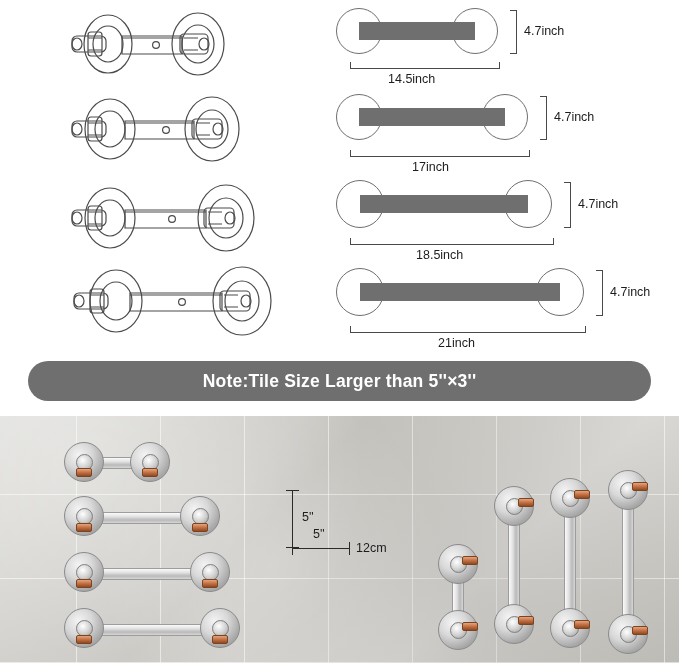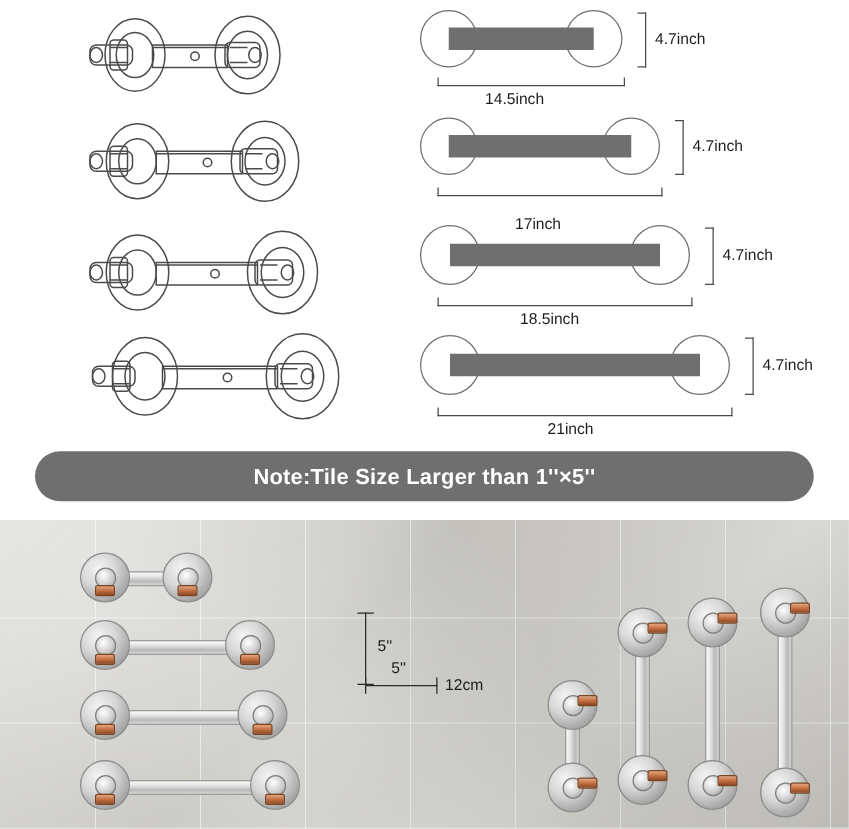--- a/index.html
+++ b/index.html
@@ -236,21 +236,21 @@
     <div class="bar" style="left:23px; top:16px; width:146px;"></div>
 
     <div class="vline" style="left:210px; top:4px; height:44px;"></div>
     <div class="hline" style="left:204px; top:4px; width:7px;"></div>
     <div class="hline" style="left:204px; top:47px; width:7px;"></div>
     <div class="dimlabel" style="left:218px; top:18px;">4.7inch</div>
 
     <div class="hline" style="left:14px; top:64px; width:180px;"></div>
     <div class="vline" style="left:14px; top:58px; height:7px;"></div>
     <div class="vline" style="left:193px; top:58px; height:7px;"></div>
-    <div class="dimlabel" style="left:76px; top:80px;">17inch</div>
+    <div class="dimlabel" style="left:76px; top:68px;">17inch</div>
   </div>
 
   <div class="dimblock" style="left:336px; top:178px; width:330px; height:84px;">
     <div class="dot" style="left:0px; top:2px; width:48px; height:48px;"></div>
     <div class="dot" style="left:168px; top:2px; width:48px; height:48px;"></div>
     <div class="bar" style="left:24px; top:17px; width:168px;"></div>
 
     <div class="vline" style="left:234px; top:4px; height:46px;"></div>
     <div class="hline" style="left:228px; top:4px; width:7px;"></div>
     <div class="hline" style="left:228px; top:49px; width:7px;"></div>
@@ -272,21 +272,21 @@
     <div class="hline" style="left:260px; top:49px; width:7px;"></div>
     <div class="dimlabel" style="left:274px; top:19px;">4.7inch</div>
 
     <div class="hline" style="left:14px; top:66px; width:236px;"></div>
     <div class="vline" style="left:14px; top:60px; height:7px;"></div>
     <div class="vline" style="left:249px; top:60px; height:7px;"></div>
     <div class="dimlabel" style="left:102px; top:70px;">21inch</div>
   </div>
 
   <div class="note">
-    <span>Note:Tile Size Larger than 1''×5''</span>
+    <span>Note:Tile Size Larger than 5''×3''</span>
   </div>
 
   <div class="photo">
     <div class="tilegrid"></div>
 
     <div class="wallhandle" style="left:62px; top:24px; width:110px; height:44px;">
       <div class="tube" style="left:28px; top:17px; width:54px;"></div>
       <div class="cupbig" style="left:2px; top:2px;"></div>
       <div class="cupbig" style="left:68px; top:2px;"></div>
       <div class="lever" style="left:14px; top:28px;"></div>

